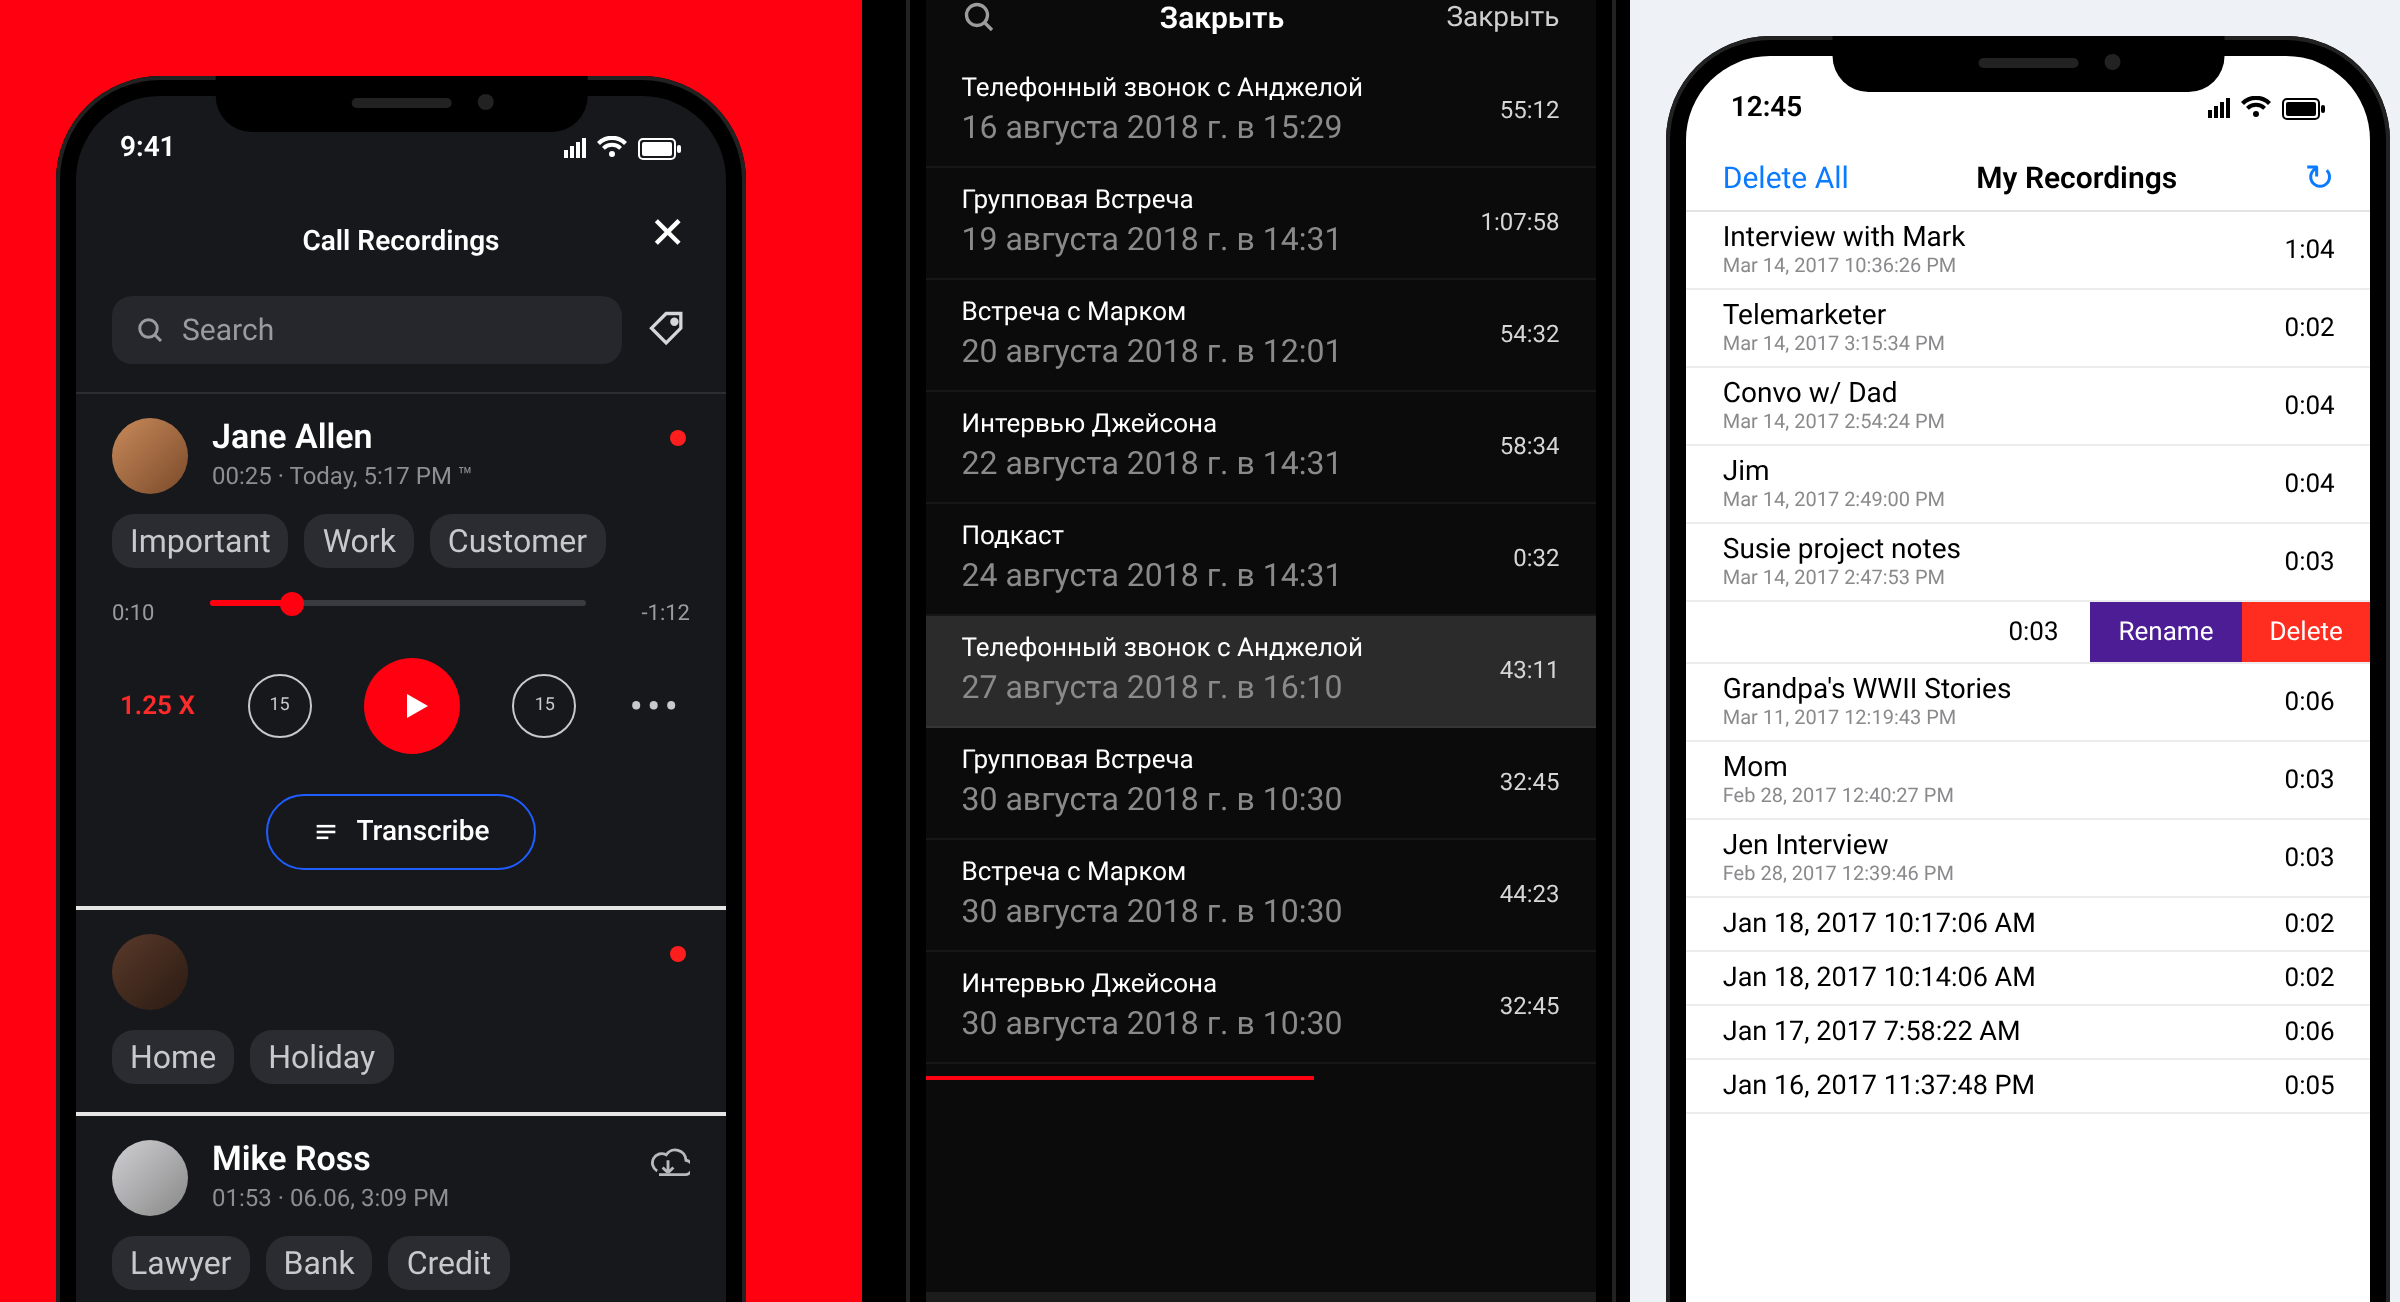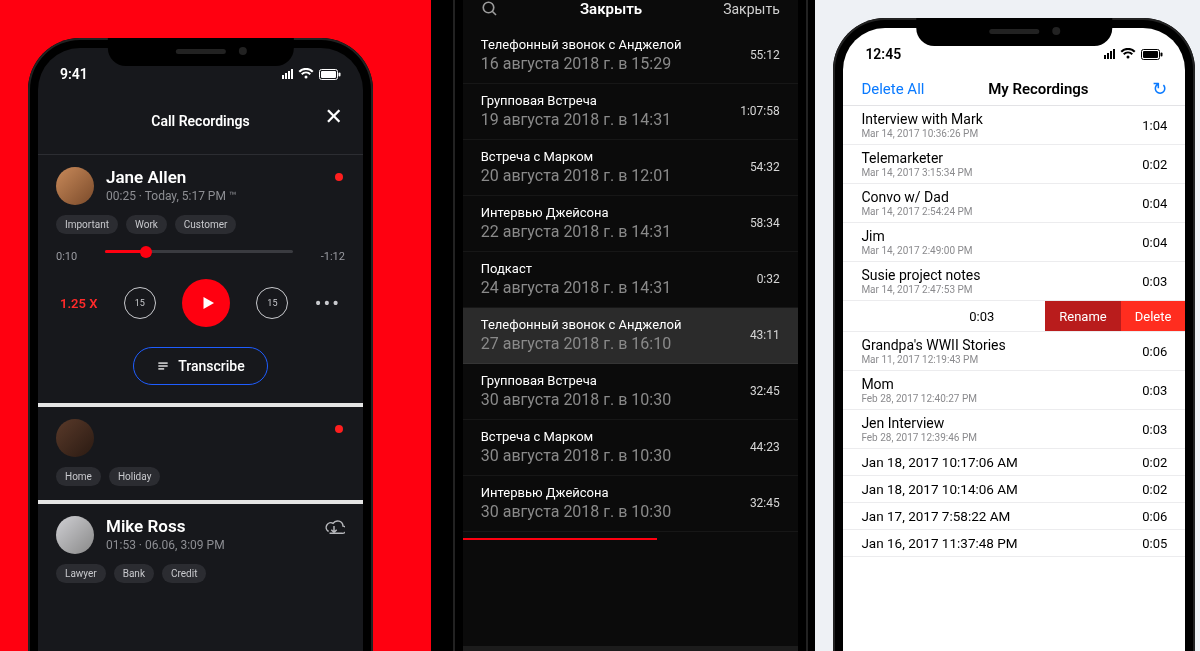--- a/index.html
+++ b/index.html
@@ -24,29 +24,29 @@
   .status .right { display:flex; gap:5px; align-items:center; }
   .p1-content { position:absolute; inset:0; padding-top:54px; overflow:hidden; }
   .title-row { display:flex; align-items:center; justify-content:center; position:relative; height:38px; }
   .title-row .title { font-size:14px; font-weight:600; color:#fff; }
   .title-row .close { position:absolute; right:20px; top:2px; font-size:22px; color:#fff; font-weight:400; }
   .search-row { display:flex; align-items:center; gap:12px; padding:8px 18px 0; }
   .search-box { flex:1; display:flex; align-items:center; gap:8px; background:#26272c; border-radius:10px; padding:8px 12px; color:#9a9ba1; font-size:15px; }
   .tag-icon { width:22px; height:22px; color:#d6d6d8; }
   .divider { height:1px; background:#2c2d32; margin:14px 0 0; }
 
-  .rec { padding:12px 18px 14px; position:relative; border-bottom:4px solid #e5e5e5; }
+  .rec { padding:12px 18px 14px; position:relative; border-bottom:2px solid #e5e5e5; }
   .rec .head { display:flex; gap:12px; align-items:flex-start; }
   .avatar { width:38px; height:38px; border-radius:50%; flex:none; background-size:cover; background-position:center; }
   .nm { font-size:17px; font-weight:600; color:#fff; }
   .meta { font-size:12px; color:#8d8e93; margin-top:2px; }
   .dot { position:absolute; right:20px; top:18px; width:8px; height:8px; border-radius:50%; background:#ff1e1e; }
   .cloud { position:absolute; right:18px; top:14px; color:#b8b9bd; }
   .chips { display:flex; gap:8px; margin-top:10px; }
-  .chip { background:#2b2c31; color:#c8c9cd; font-size:10px; padding:4px 9px; border-radius:11px; }
+  .chip { background:#2b2c31; color:#c8c9cd; font-size:16px; padding:4px 9px; border-radius:11px; }
   .progress { display:flex; gap:28px; margin:16px 0 0; font-size:11px; color:#9a9ba1; }
   .track { flex:1; height:3px; background:#3a3b40; border-radius:2px; position:relative; }
   .track .fill { position:absolute; left:0; top:0; bottom:0; width:22%; background:#ff0010; border-radius:2px; }
   .track .knob { position:absolute; left:22%; top:50%; width:12px; height:12px; background:#ff0010; border-radius:50%; transform:translate(-50%,-50%); }
   .controls { display:flex; align-items:center; justify-content:space-between; margin-top:16px; padding:0 4px; }
   .speed { color:#ff2a2a; font-size:13px; font-weight:600; }
   .skip { width:32px; height:32px; border:1.6px solid #c8c9cd; border-radius:50%; display:flex; align-items:center; justify-content:center; color:#c8c9cd; font-size:9px; position:relative; }
   .skip::after { content:"15"; font-size:9px; }
   .playbtn { width:48px; height:48px; border-radius:50%; background:#ff0010; display:flex; align-items:center; justify-content:center; }
   .playbtn svg { margin-left:3px; }
@@ -80,21 +80,21 @@
   .p3-header .rf { color:#0a7aff; font-size:18px; }
   .p3-list { }
   .p3-row { display:flex; align-items:center; justify-content:space-between; padding:5px 18px; border-bottom:1px solid #ececee; }
   .p3-row .l .t { font-size:14px; color:#000; }
   .p3-row .l .d { font-size:10px; color:#8a8a8d; margin-top:1px; }
   .p3-row .r { font-size:13px; color:#000; }
   .p3-row.single .l .t { font-size:13.5px; }
   .p3-actions { display:flex; align-items:stretch; justify-content:flex-end; border-bottom:1px solid #ececee; }
   .p3-actions .time { display:flex; align-items:center; padding:0 16px; font-size:13px; color:#000; }
   .p3-actions .btn { display:flex; align-items:center; justify-content:center; padding:0 14px; font-size:13px; color:#fff; height:30px; }
-  .p3-actions .rename { background:#b91c1c;margin-left:35px; }
+  .p3-actions .rename { background:#4c1d95; }
   .p3-actions .delete { background:#ff2d1f; }
 
   
   .av-a{background:linear-gradient(135deg,#c98a5a,#7a4a2a);}
   .av-b{background:linear-gradient(135deg,#5a3a2a,#2a1a12);}
   .av-c{background:linear-gradient(135deg,#d0d0d4,#888);}
   .bars{display:inline-flex;gap:1px;align-items:flex-end}
   .bars i{width:2px;background:currentColor;display:block}
 </style>
 </head>
@@ -123,20 +123,33 @@
                 <rect x="2" y="2" width="15" height="7" rx="1" fill="#fff"></rect>
                 <rect x="19.5" y="3.5" width="2" height="4" rx="1" fill="#fff"></rect>
               </svg>
         </span>
       </div>
       <div class="p1-content">
         <div class="title-row">
           <span class="title">Call Recordings</span>
           <span class="close">✕</span>
         </div>
+        <div class="search-row">
+          <div class="search-box">
+            <svg width="15" height="15" viewBox="0 0 24 24" fill="none" stroke="#9a9ba1" stroke-width="2.4">
+                  <circle cx="10" cy="10" r="7"></circle>
+                  <line x1="20" y1="20" x2="15" y2="15"></line>
+                </svg>
+            <span>Search</span>
+          </div>
+          <svg class="tag-icon" viewBox="0 0 24 24" fill="none" stroke="#d6d6d8" stroke-width="1.8">
+                <path d="M3 11l8-8h8v8l-8 8-8-8z"></path>
+                <circle cx="15.5" cy="7.5" r="1.4" fill="#d6d6d8"></circle>
+              </svg>
+        </div>
         <div class="divider"></div>
 
         <div class="rec">
           <div class="head">
             <div class="avatar av-a"></div>
             <div>
               <div class="nm">Jane Allen</div>
               <div class="meta">00:25 · Today, 5:17 PM ™</div>
             </div>
           </div>

